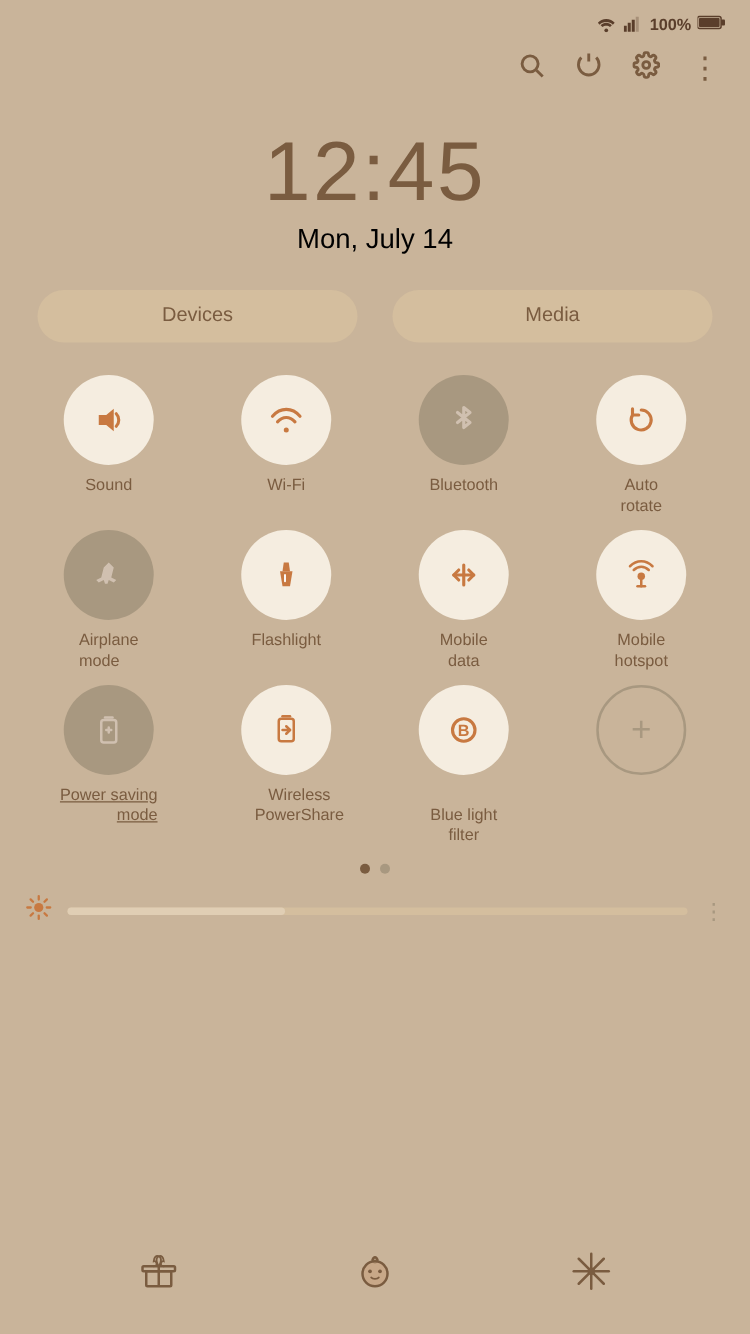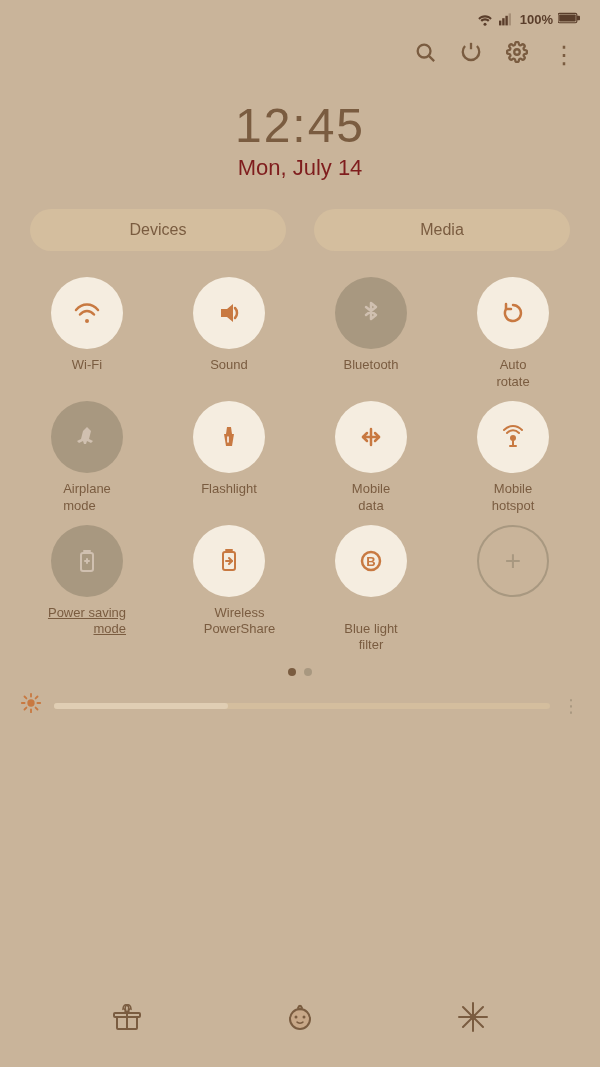--- a/index.html
+++ b/index.html
@@ -47,28 +47,28 @@
       color: #7a5c40;
       cursor: pointer;
     }
 
     
     .clock-section {
       text-align: center;
       padding: 20px 0 8px;
     }
     .clock-time {
-      font-size: 48px;
+      font-size: 67px;
       font-weight: 300;
       color: #7a5c40;
       letter-spacing: 2px;
     }
     .clock-date {
       font-size: 22px;
-      color: #7f1d1d;
+      color: #000000;
       font-weight: 400;
       margin-top: 2px;
     }
 
     
     .tab-row {
       display: flex;
       justify-content: center;
       gap: 28px;
       padding: 20px 30px 10px;
@@ -265,36 +265,36 @@
   <button class="tab-btn">Devices</button>
   <button class="tab-btn">Media</button>
 </div>
 
 <div class="tiles-container">
   <div class="tiles-grid">
 
     <div class="tile">
       <div class="tile-circle active">
         <svg class="icon-svg" viewBox="0 0 32 32" fill="none">
+          <polygon points="8,12 14,12 20,7 20,25 14,20 8,20" fill="#c87941"></polygon>
+          <path d="M22 11c1.5 1.5 2 3 2 5s-.5 3.5-2 5" stroke="#c87941" stroke-width="2.5" stroke-linecap="round" fill="none"></path>
+        </svg>
+      </div>
+      <span class="tile-label">Sound</span>
+    </div>
+
+    <div class="tile">
+      <div class="tile-circle active">
+        <svg class="icon-svg" viewBox="0 0 32 32" fill="none">
           <path d="M16 22a2 2 0 1 1 0 4 2 2 0 0 1 0-4z" fill="#c87941"></path>
           <path d="M9 17.5C10.8 15.5 13.2 14 16 14s5.2 1.5 7 3.5" stroke="#c87941" stroke-width="2.5" stroke-linecap="round" fill="none"></path>
           <path d="M5 13C8 9.5 11.7 7.5 16 7.5s8 2 11 5.5" stroke="#c87941" stroke-width="2.5" stroke-linecap="round" fill="none"></path>
         </svg>
       </div>
       <span class="tile-label">Wi-Fi</span>
-    </div>
-
-    <div class="tile">
-      <div class="tile-circle active">
-        <svg class="icon-svg" viewBox="0 0 32 32" fill="none">
-          <polygon points="8,12 14,12 20,7 20,25 14,20 8,20" fill="#c87941"></polygon>
-          <path d="M22 11c1.5 1.5 2 3 2 5s-.5 3.5-2 5" stroke="#c87941" stroke-width="2.5" stroke-linecap="round" fill="none"></path>
-        </svg>
-      </div>
-      <span class="tile-label">Sound</span>
     </div>
 
     <div class="tile">
       <div class="tile-circle inactive">
         <svg class="icon-svg" viewBox="0 0 32 32" fill="none">
           <path d="M11 10l10 8-5 4v-16l5 4-10 8" stroke="#d0c0b0" stroke-width="2.5" stroke-linecap="round" stroke-linejoin="round" fill="none"></path>
         </svg>
       </div>
       <span class="tile-label">Bluetooth</span>
     </div>

